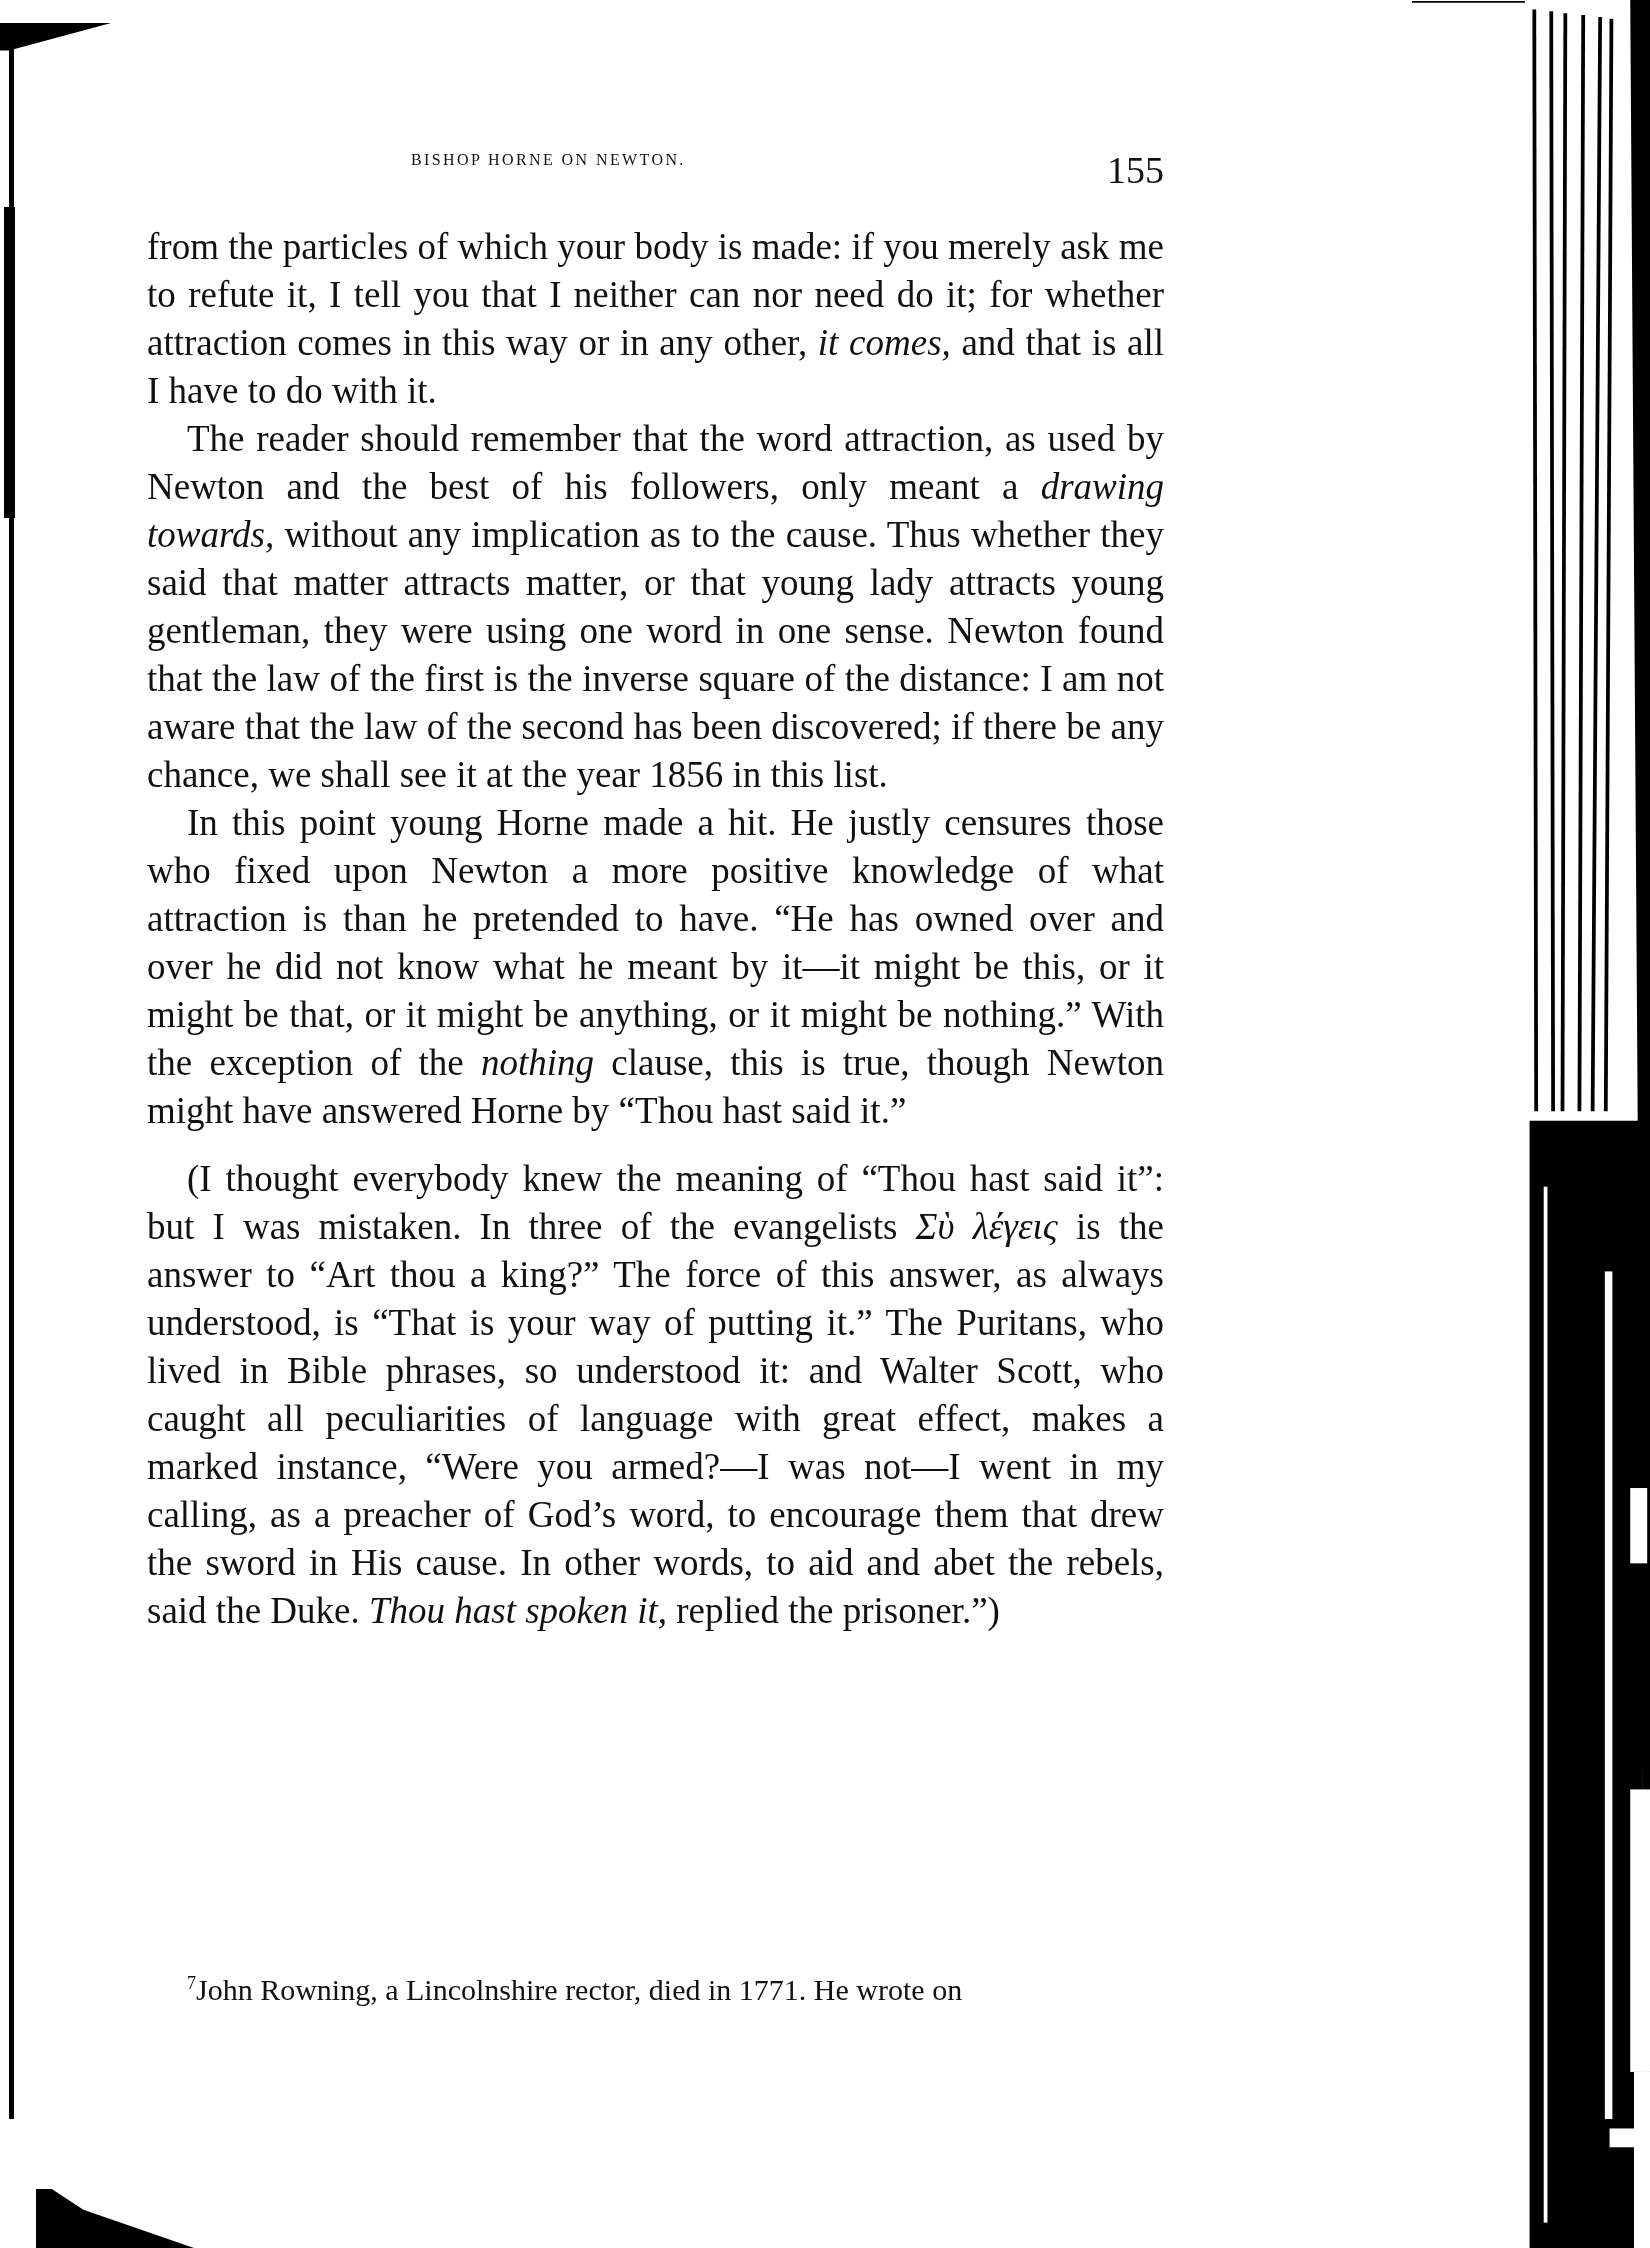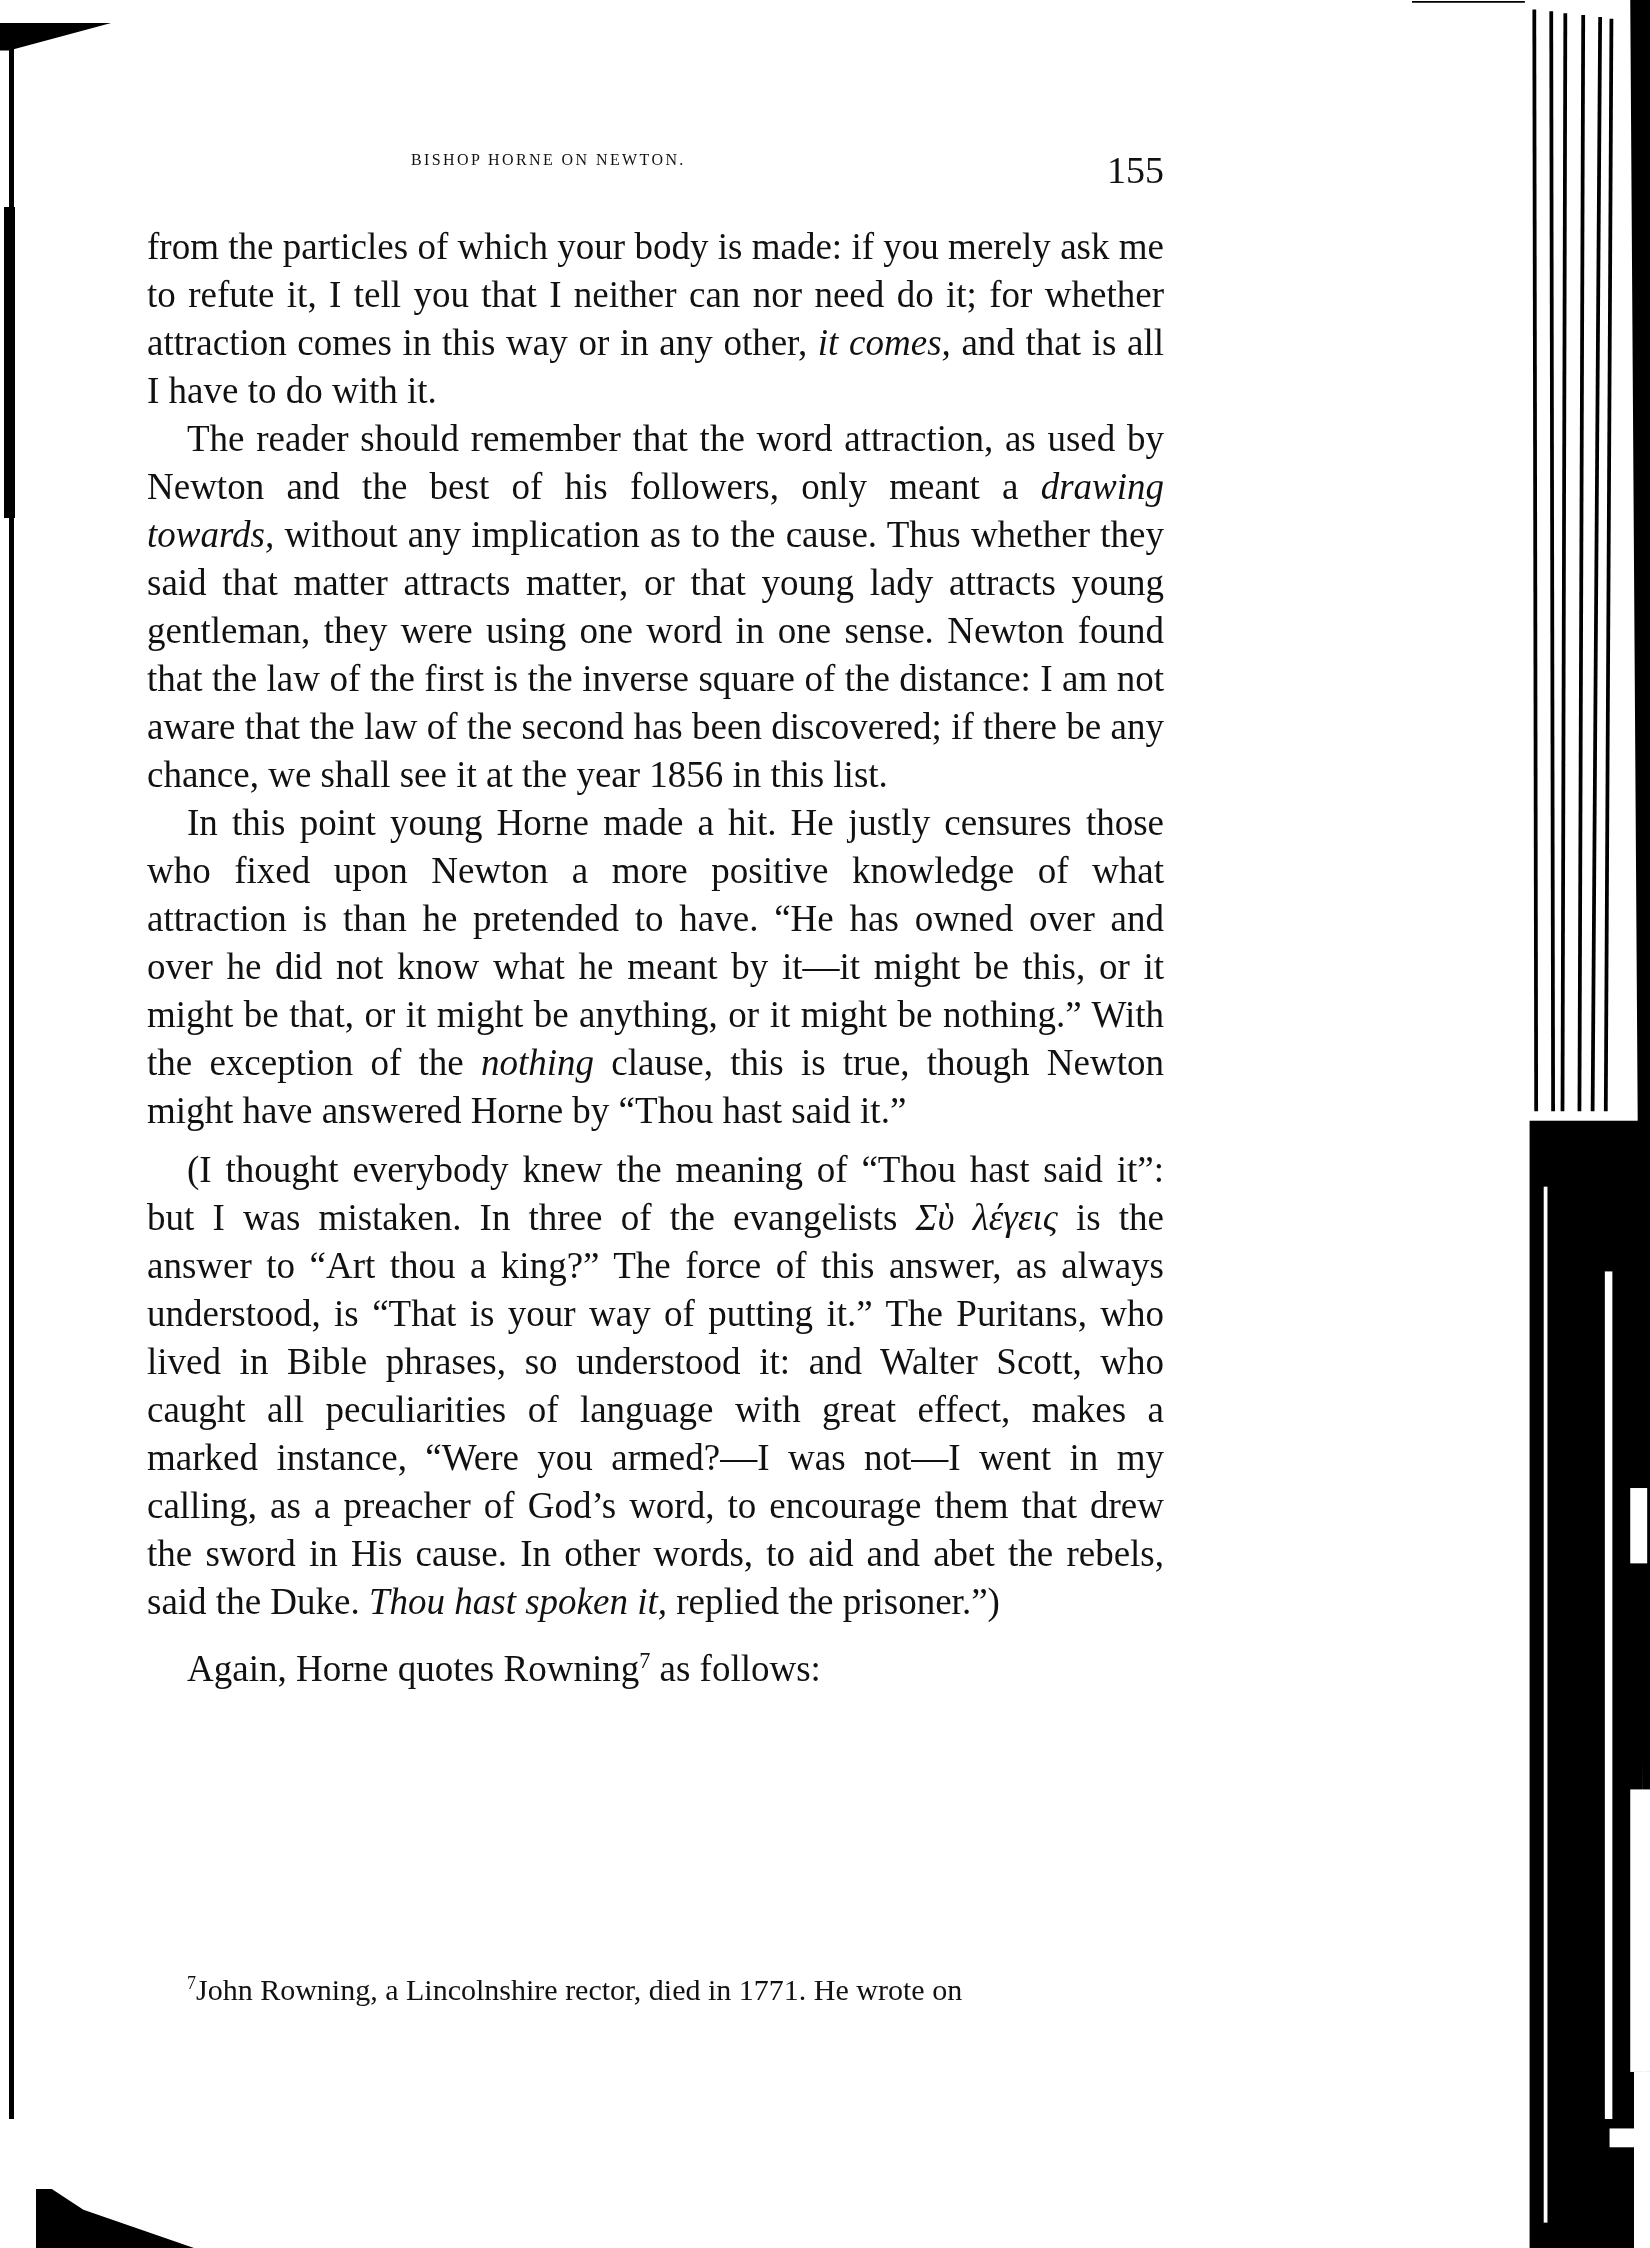--- a/index.html
+++ b/index.html
@@ -7,21 +7,21 @@
          font-family:"Liberation Serif","DejaVu Serif",serif; color:#111; }
   .scan-edge { position:absolute; background:#000; }
   .page { position:absolute; left:147px; top:121px; width:1017px; }
   .running-head { position:absolute; top:13px; left:0; width:1017px; height:47px; }
   .head-title { position:absolute; left:264px; top:17px; font-size:16px; letter-spacing:2.4px; }
   .page-number { position:absolute; right:0; top:14px; font-size:38px; }
   .body-text { position:absolute; top:102px; left:0; width:1017px;
                font-size:37px; line-height:48px; text-align:justify; }
   .body-text p { margin:0; text-indent:0; }
   .body-text p.indent { text-indent:40px; }
-  .body-text p.gap { margin-top:11px; }
+  .body-text p.gap { margin-top:20px; }
   .body-text p.gap2 { margin-top:19px; }
   .body-text em { font-style:italic; }
   .footnote { position:absolute; top:1804px; left:40px; width:979px; font-size:30px;margin-top:48px; }
   sup { font-size:60%; vertical-align:super; line-height:0; }
   .edges { position:absolute; left:1412px; top:0; width:238px; height:2249px; }
 </style>
 </head>
 <body>
 
 <div class="scan-edge" style="left:0;top:22.6px;width:113px;height:28px;clip-path:polygon(0 0,100% 0,8% 100%,0 100%);"></div>
@@ -55,20 +55,19 @@
   <div class="running-head">
     <span class="head-title">BISHOP HORNE ON NEWTON.</span>
     <span class="page-number">155</span>
   </div>
 
   <div class="body-text">
     <p><span>from the particles of which your body is made: if you merely ask me to refute it, I tell you that I neither can nor need do it; for whether attraction comes in this way or in any other, </span><em>it comes,</em><span> and that is all I have to do with it.</span></p>
     <p class="indent"><span>The reader should remember that the word attraction, as used by Newton and the best of his followers, only meant a </span><em>drawing towards,</em><span> without any implication as to the cause. Thus whether they said that matter attracts matter, or that young lady attracts young gentleman, they were using one word in one sense.  Newton found that the law of the first is the inverse square of the distance: I am not aware that the law of the second has been discovered; if there be any chance, we shall see it at the year 1856 in this list.</span></p>
     <p class="indent"><span>In this point young Horne made a hit.  He justly censures those who fixed upon Newton a more positive knowledge of what attraction is than he pretended to have.  “He has owned over and over he did not know what he meant by it—it might be this, or it might be that, or it might be anything, or it might be nothing.”  With the exception of the </span><em>nothing</em><span> clause, this is true, though Newton might have answered Horne by “Thou hast said it.”</span></p>
     <p class="indent gap"><span>(I thought everybody knew the meaning of “Thou hast said it”: but I was mistaken.  In three of the evangelists </span><em>Σὺ λέγεις</em><span> is the answer to “Art thou a king?”  The force of this answer, as always understood, is “That is your way of putting it.”  The Puritans, who lived in Bible phrases, so understood it: and Walter Scott, who caught all peculiarities of language with great effect, makes a marked instance, “Were you armed?—I was not—I went in my calling, as a preacher of God’s word, to encourage them that drew the sword in His cause.  In other words, to aid and abet the rebels, said the Duke.  </span><em>Thou hast spoken it,</em><span> replied the prisoner.”)</span></p>
-    <p class="indent gap2"><span>Again, Horne quotes Rowning</span><sup>7</sup><span> as follows:</span></p>
   </div>
 
   <div class="footnote">
     <sup>7</sup><span>John Rowning, a Lincolnshire rector, died in 1771.  He wrote on</span>
   </div>
 </div>
 
 
 </body></html>

